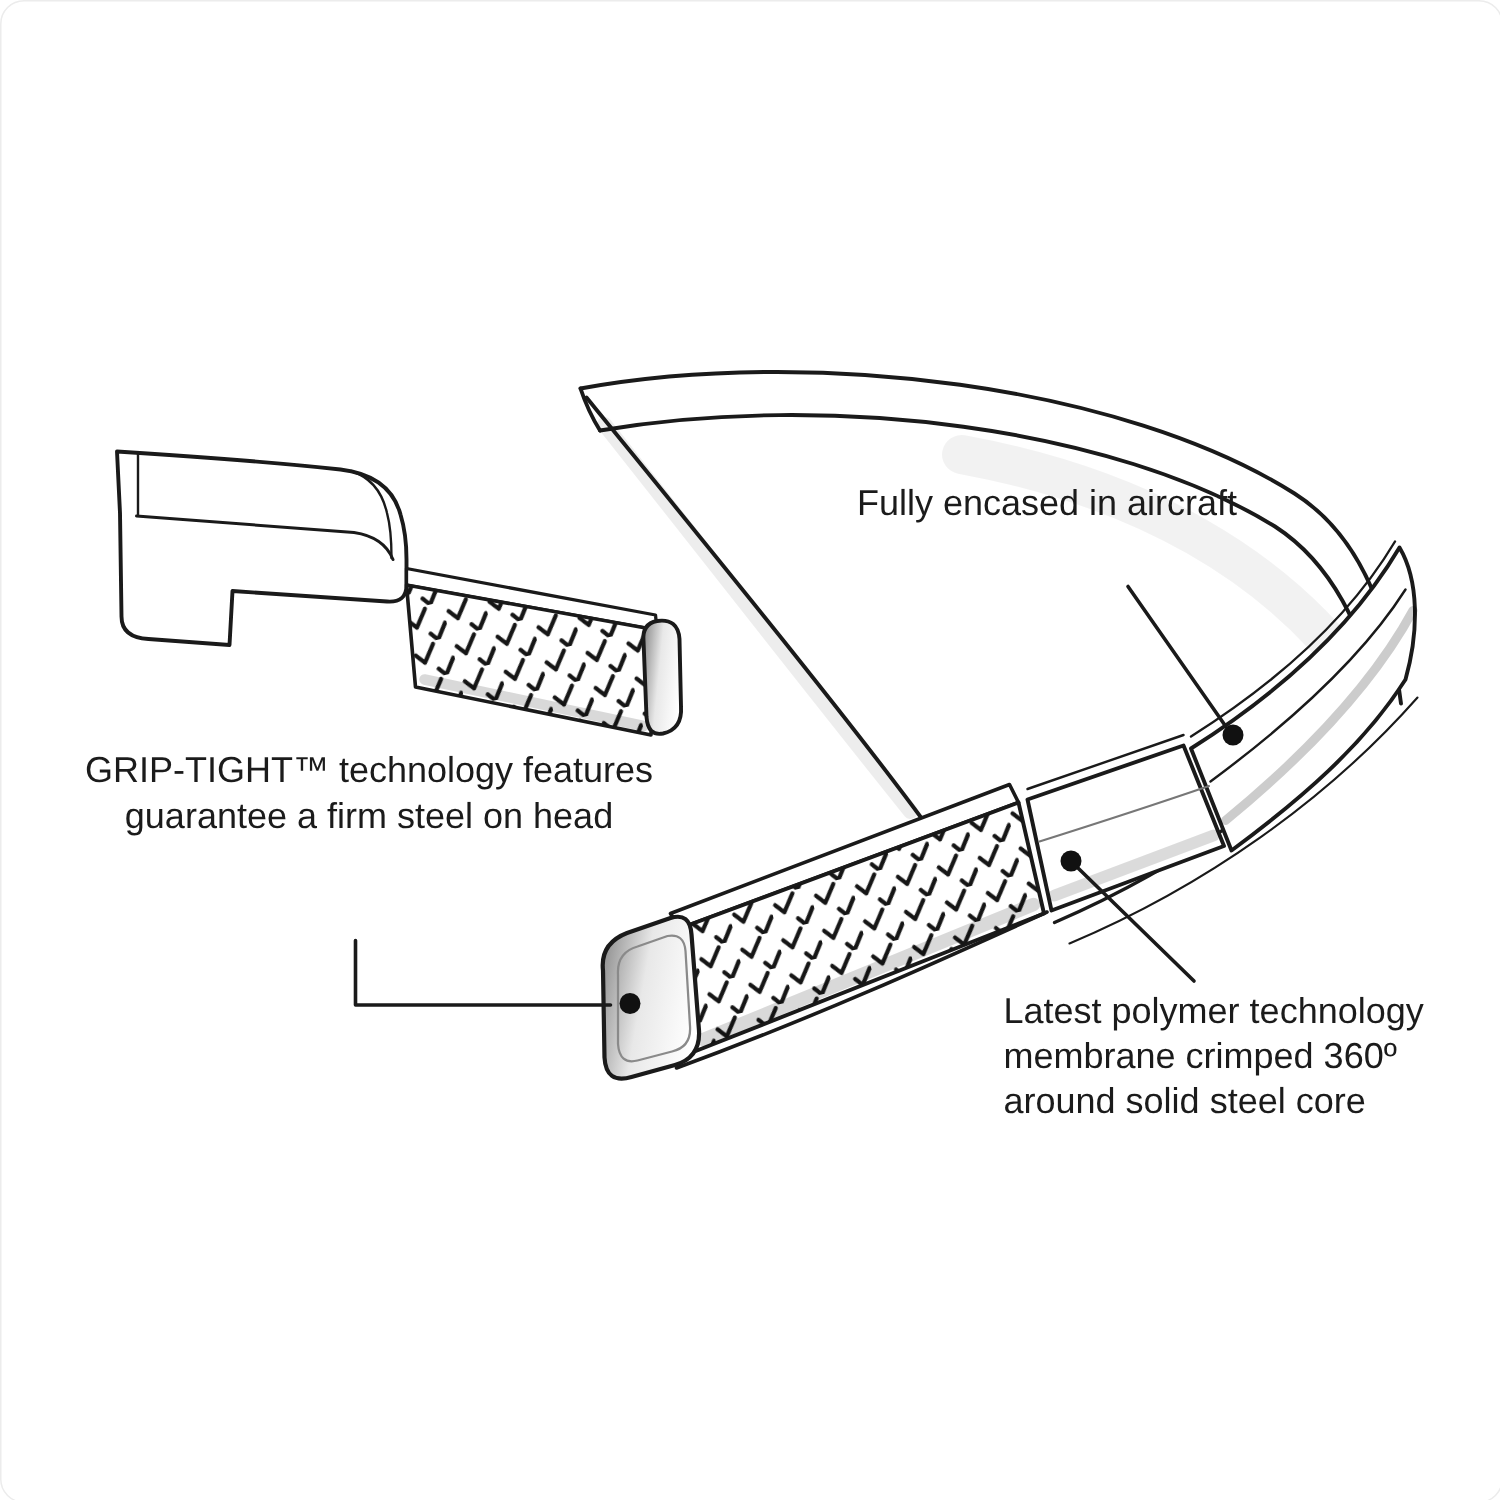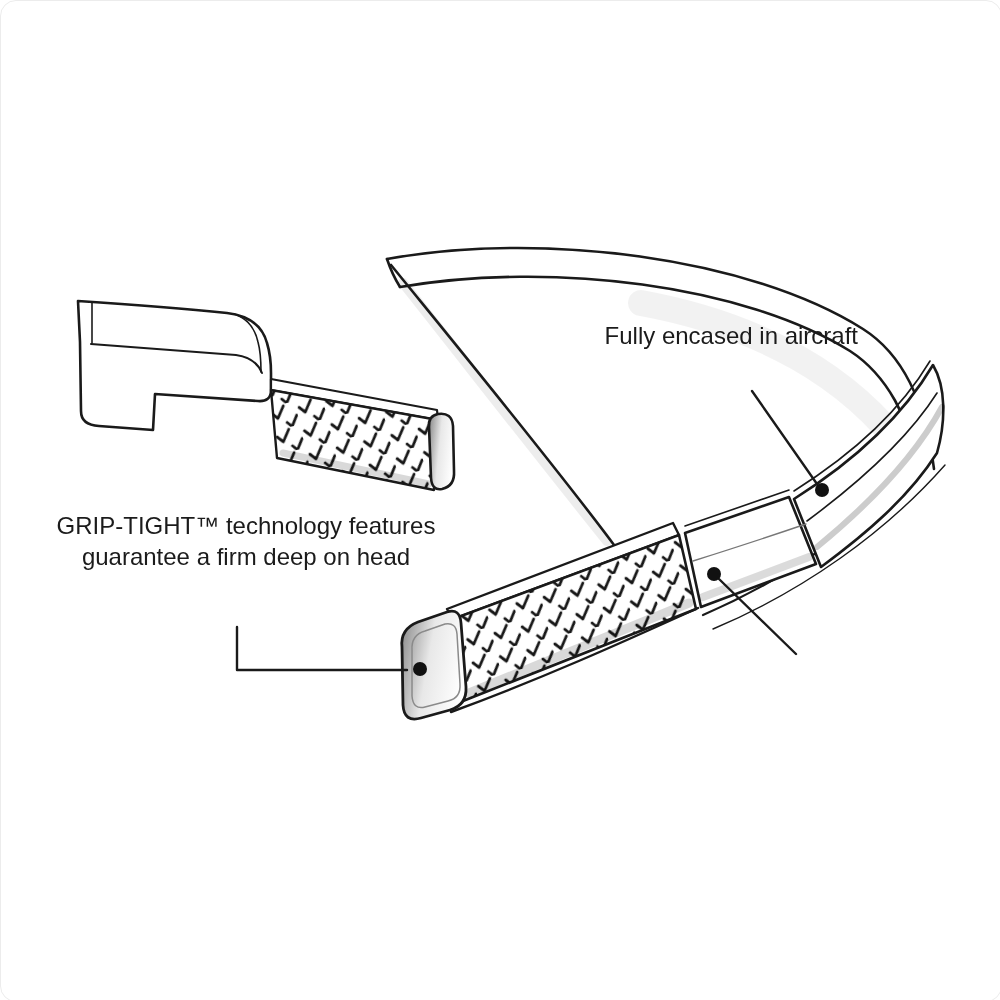--- a/index.html
+++ b/index.html
@@ -4,22 +4,22 @@
 <style>
   html,body{margin:0;padding:0;background:#ffffff;}
   .stage{
     position:relative;width:1000px;height:1000px;background:#ffffff;
     border:1px solid #ececec;border-radius:16px;overflow:hidden;
     font-family:"Liberation Sans",sans-serif;
   }
   .stage svg{position:absolute;left:0;top:0;}
   .ann{position:absolute;color:#1b1b1b;font-size:24px;line-height:31px;}
   .ann span{display:block;white-space:nowrap;}
-  .ann-grip{left:55px;top:497px;width:380px;text-align:center;margin-top:12px;}
-  .ann-alu{left:537px;top:320px;width:320px;text-align:right;line-height:30px;}
+  .ann-grip{left:55px;top:497px;width:380px;text-align:center;}
+  .ann-alu{left:537px;top:320px;width:320px;text-align:center;line-height:30px;}
   .ann-poly{left:668px;top:659px;width:300px;text-align:left;line-height:30px;}
 </style>
 </head>
 <body>
 
 <div class="stage">
 
   <svg width="1000" height="1000" viewBox="0 0 1000 1000">
     <defs>
       <pattern id="knurl" patternUnits="userSpaceOnUse" width="28" height="24" patternTransform="rotate(-13)">
@@ -100,19 +100,22 @@
       <circle cx="713" cy="573" r="7" fill="#111111" stroke="none"></circle>
     </g>
   </svg>
 
   <div class="ann ann-alu">
     <span>Fully encased in aircraft</span>
   </div>
 
   <div class="ann ann-grip">
     <span>GRIP-TIGHT™ technology features</span>
-    <span>guarantee a firm deep on head</span>
+    <span>guarantee a firm steel on head</span>
   </div>
 
   <div class="ann ann-poly">
+    <span>Latest polymer technology</span>
+    <span>membrane crimped 360º</span>
+    <span>around solid steel core</span>
   </div>
 
 </div>
 
 </body></html>

